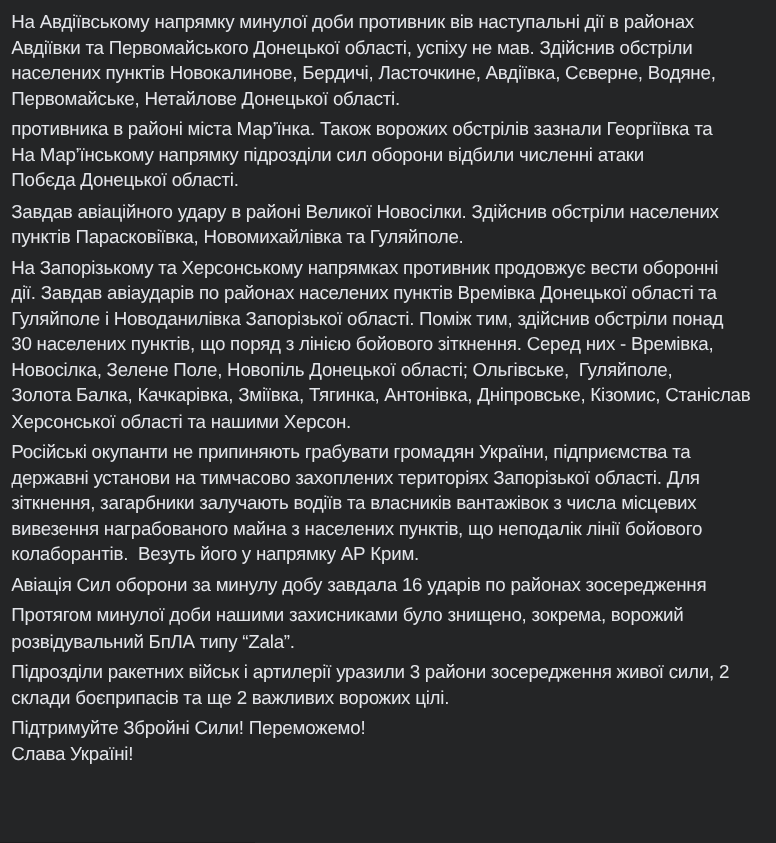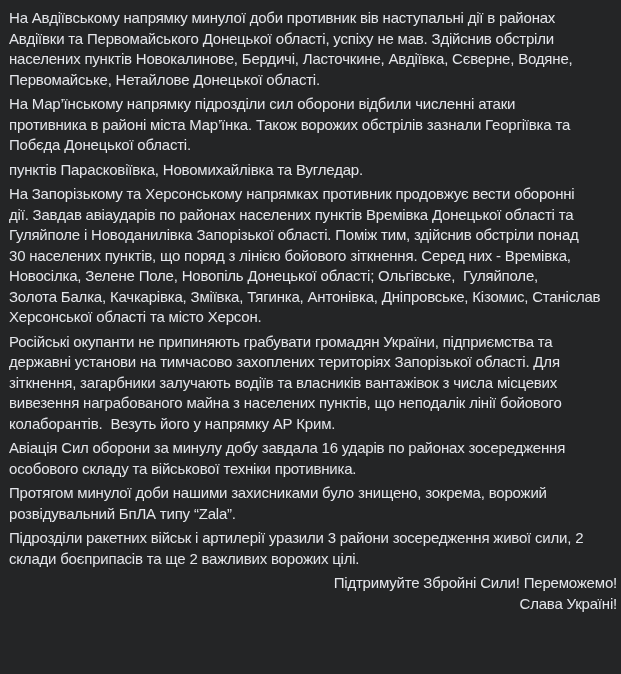--- a/index.html
+++ b/index.html
@@ -21,66 +21,65 @@
     color: var(--post-fg, #e4e6eb);
     font-size: 15px;
     letter-spacing: -0.2px;
   }
   .post-paragraph {
     margin: 0 0 4px 0;
     padding: 0;
   }
   .post-paragraph:last-child {
     margin-bottom: 16px;
-    text-align: right;
   }
   .post-line {
     white-space: pre;      
     line-height: 20.5px;
     overflow: hidden;
   }
 </style>
 </head>
 <body>
 
 <div class="post-surface">
   <div class="post-text">
       <div class="post-paragraph">
         <div class="post-line">На Авдіївському напрямку минулої доби противник вів наступальні дії в районах</div>
         <div class="post-line">Авдіївки та Первомайського Донецької області, успіху не мав. Здійснив обстріли</div>
         <div class="post-line">населених пунктів Новокалинове, Бердичі, Ласточкине, Авдіївка, Сєверне, Водяне,</div>
         <div class="post-line">Первомайське, Нетайлове Донецької області.</div>
       </div>
       <div class="post-paragraph">
+        <div class="post-line">противника в районі міста Мар’їнка. Також ворожих обстрілів зазнали Георгіївка та</div>
         <div class="post-line">На Мар’їнському напрямку підрозділи сил оборони відбили численні атаки</div>
-        <div class="post-line">противника в районі міста Мар’їнка. Також ворожих обстрілів зазнали Георгіївка та</div>
         <div class="post-line">Побєда Донецької області.</div>
       </div>
       <div class="post-paragraph">
-        <div class="post-line">пунктів Парасковіївка, Новомихайлівка та Вугледар.</div>
+        <div class="post-line">Завдав авіаційного удару в районі Великої Новосілки. Здійснив обстріли населених</div>
+        <div class="post-line">пунктів Парасковіївка, Новомихайлівка та Гуляйполе.</div>
       </div>
       <div class="post-paragraph">
         <div class="post-line">На Запорізькому та Херсонському напрямках противник продовжує вести оборонні</div>
         <div class="post-line">дії. Завдав авіаударів по районах населених пунктів Времівка Донецької області та</div>
         <div class="post-line">Гуляйполе і Новоданилівка Запорізької області. Поміж тим, здійснив обстріли понад</div>
         <div class="post-line">30 населених пунктів, що поряд з лінією бойового зіткнення. Серед них - Времівка,</div>
         <div class="post-line">Новосілка, Зелене Поле, Новопіль Донецької області; Ольгівське,  Гуляйполе,</div>
         <div class="post-line">Золота Балка, Качкарівка, Зміївка, Тягинка, Антонівка, Дніпровське, Кізомис, Станіслав</div>
-        <div class="post-line">Херсонської області та місто Херсон.</div>
+        <div class="post-line">Херсонської області та нашими Херсон.</div>
       </div>
       <div class="post-paragraph">
         <div class="post-line">Російські окупанти не припиняють грабувати громадян України, підприємства та</div>
         <div class="post-line">державні установи на тимчасово захоплених територіях Запорізької області. Для</div>
         <div class="post-line">зіткнення, загарбники залучають водіїв та власників вантажівок з числа місцевих</div>
         <div class="post-line">вивезення награбованого майна з населених пунктів, що неподалік лінії бойового</div>
         <div class="post-line">колаборантів.  Везуть його у напрямку АР Крим.</div>
       </div>
       <div class="post-paragraph">
         <div class="post-line">Авіація Сил оборони за минулу добу завдала 16 ударів по районах зосередження</div>
-        <div class="post-line">особового складу та військової техніки противника.</div>
       </div>
       <div class="post-paragraph">
         <div class="post-line">Протягом минулої доби нашими захисниками було знищено, зокрема, ворожий</div>
         <div class="post-line">розвідувальний БпЛА типу “Zala”.</div>
       </div>
       <div class="post-paragraph">
         <div class="post-line">Підрозділи ракетних військ і артилерії уразили 3 райони зосередження живої сили, 2</div>
         <div class="post-line">склади боєприпасів та ще 2 важливих ворожих цілі.</div>
       </div>
       <div class="post-paragraph">

